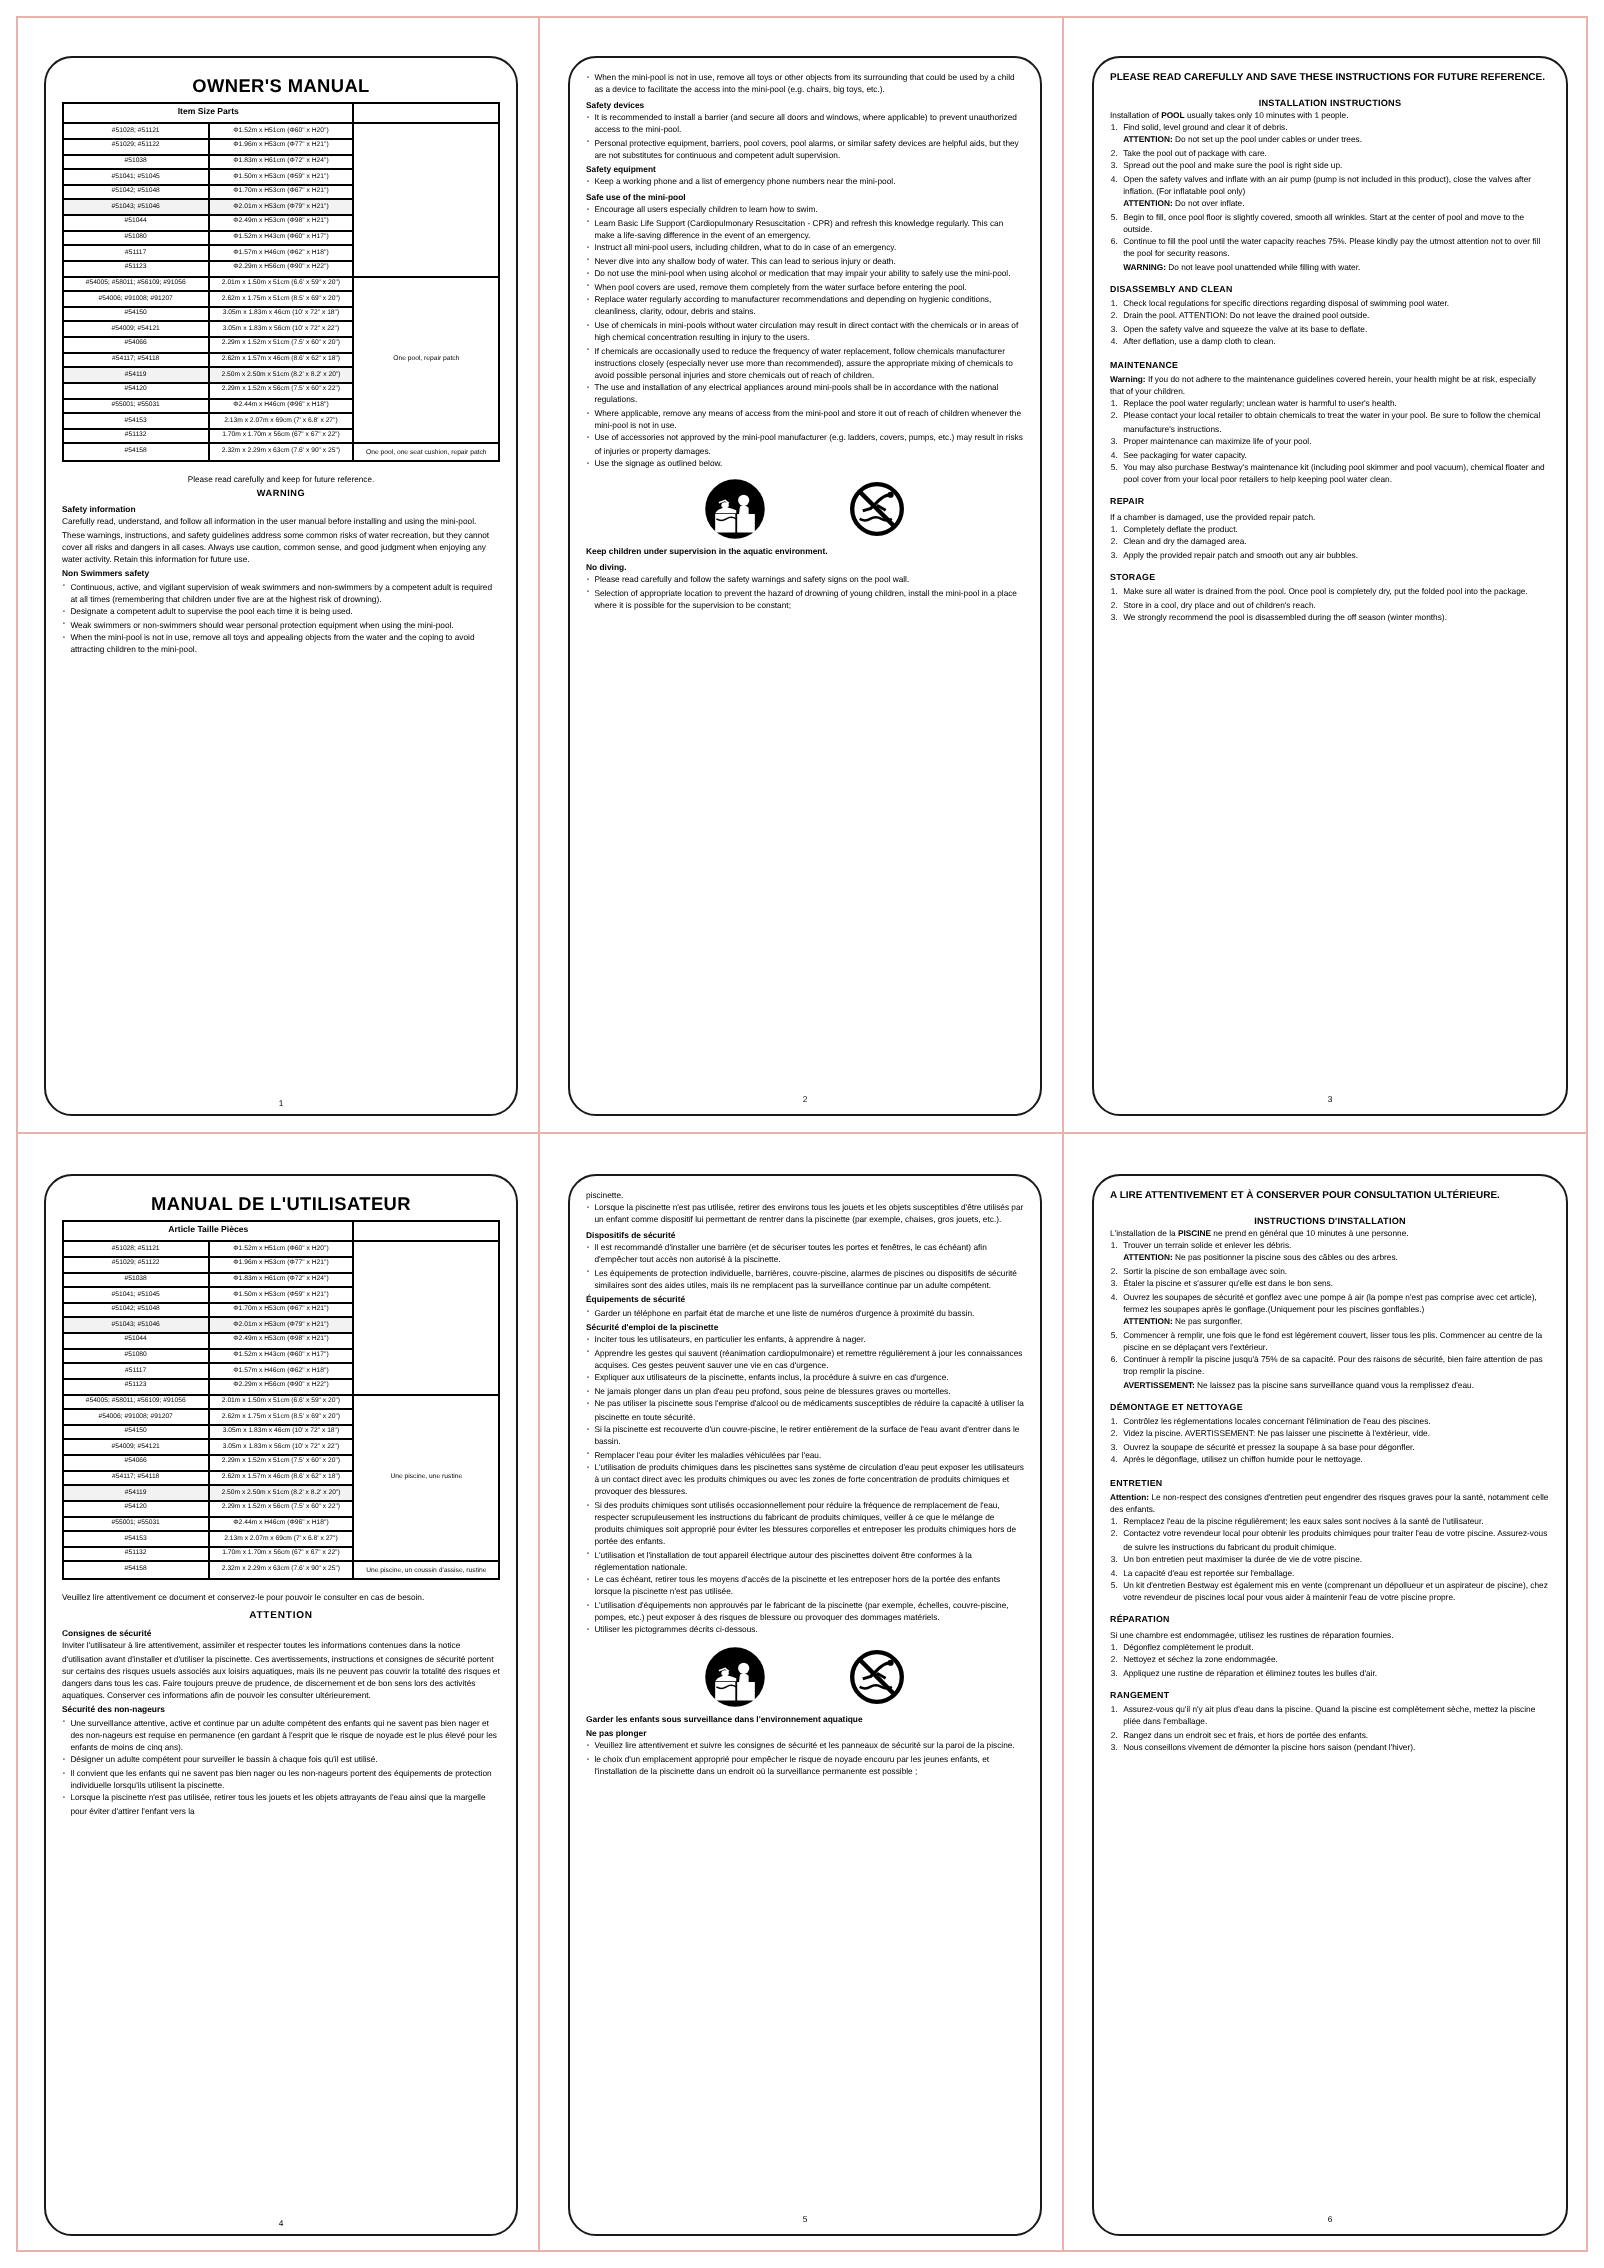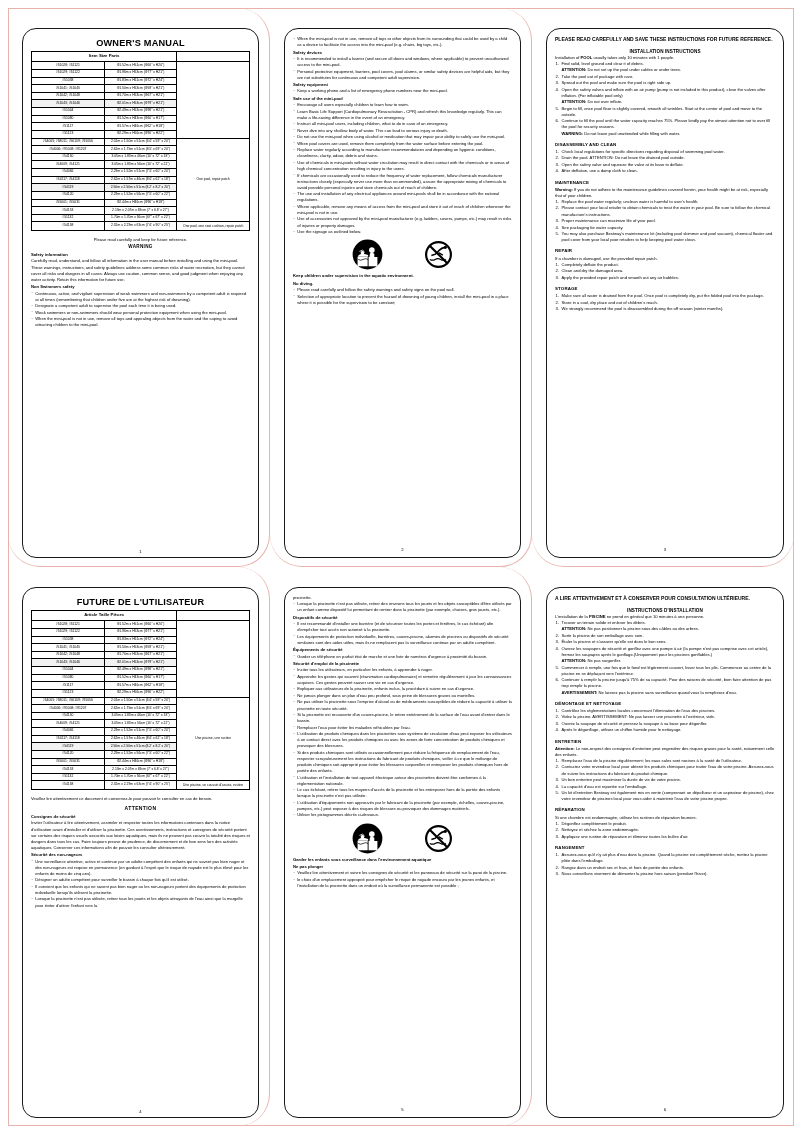--- a/index.html
+++ b/index.html
@@ -39,21 +39,20 @@
     grid-template-columns: 1fr 1fr 1fr;
     grid-template-rows: 1fr 1fr;
     box-sizing: border-box;
   }
   .cell {
     position: relative;
     box-sizing: border-box;
     border-right: 1px solid #e8b3ab;
     border-bottom: 1px solid #e8b3ab;
     padding: 16px 10px 10px 10px;
-    border-radius: 32px;
   }
   .cell.c3 { border-right: none; }
   .cell.r2 { border-bottom: none; }
 
   
   .page {
     position: absolute;
     left: 14px;
     top: 20px;
     right: 10px;
@@ -459,21 +458,21 @@
               </ol>
           </div>
           <div class="page-num">3</div>
         </div>
       </div>
     </div>
 
     <div class="cell c1 r2">
       <div class="page">
         <div class="page-inner">
-          <h1 class="manual-title">FUTURE DE L'UTILISATEUR</h1>
+          <h1 class="manual-title">MANUAL DE L'UTILISATEUR</h1>
           <table class="spec">
             <tbody id="spec-fr">
                 <tr>
                   <th class="hdr" colspan="2">Article Taille Pièces</th>
                   <th class="hdr hdr-blank">&nbsp;</th>
                 </tr>
                 <tr>
                   <td class="col1">#51028; #51121</td>
                   <td class="col2">Φ1.52m x H51cm (Φ60" x H20")</td>
                   <td class="col3" rowspan="10"></td>

